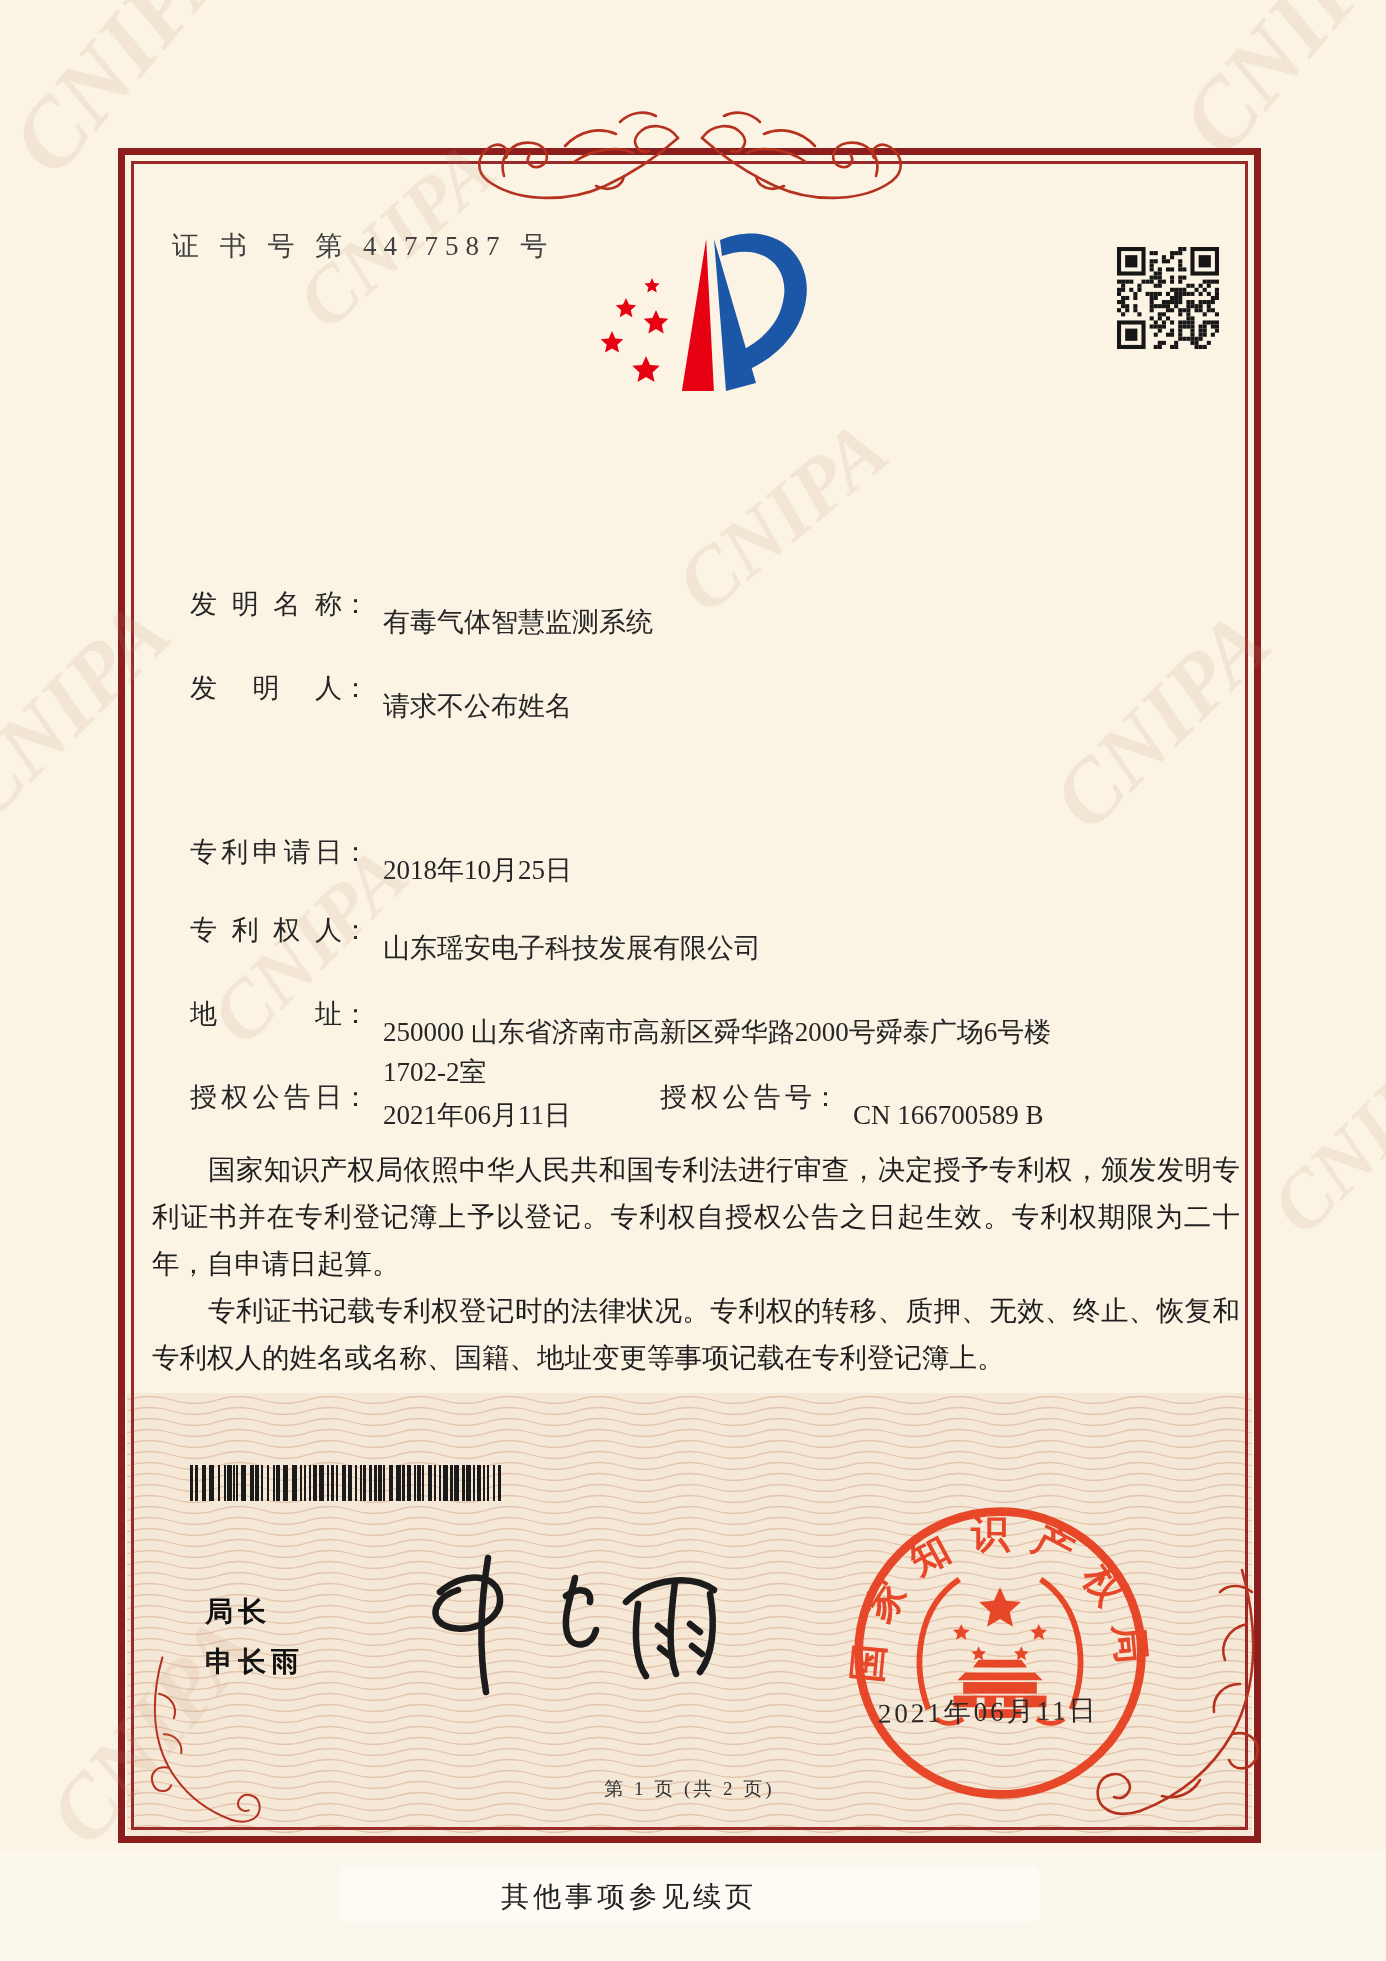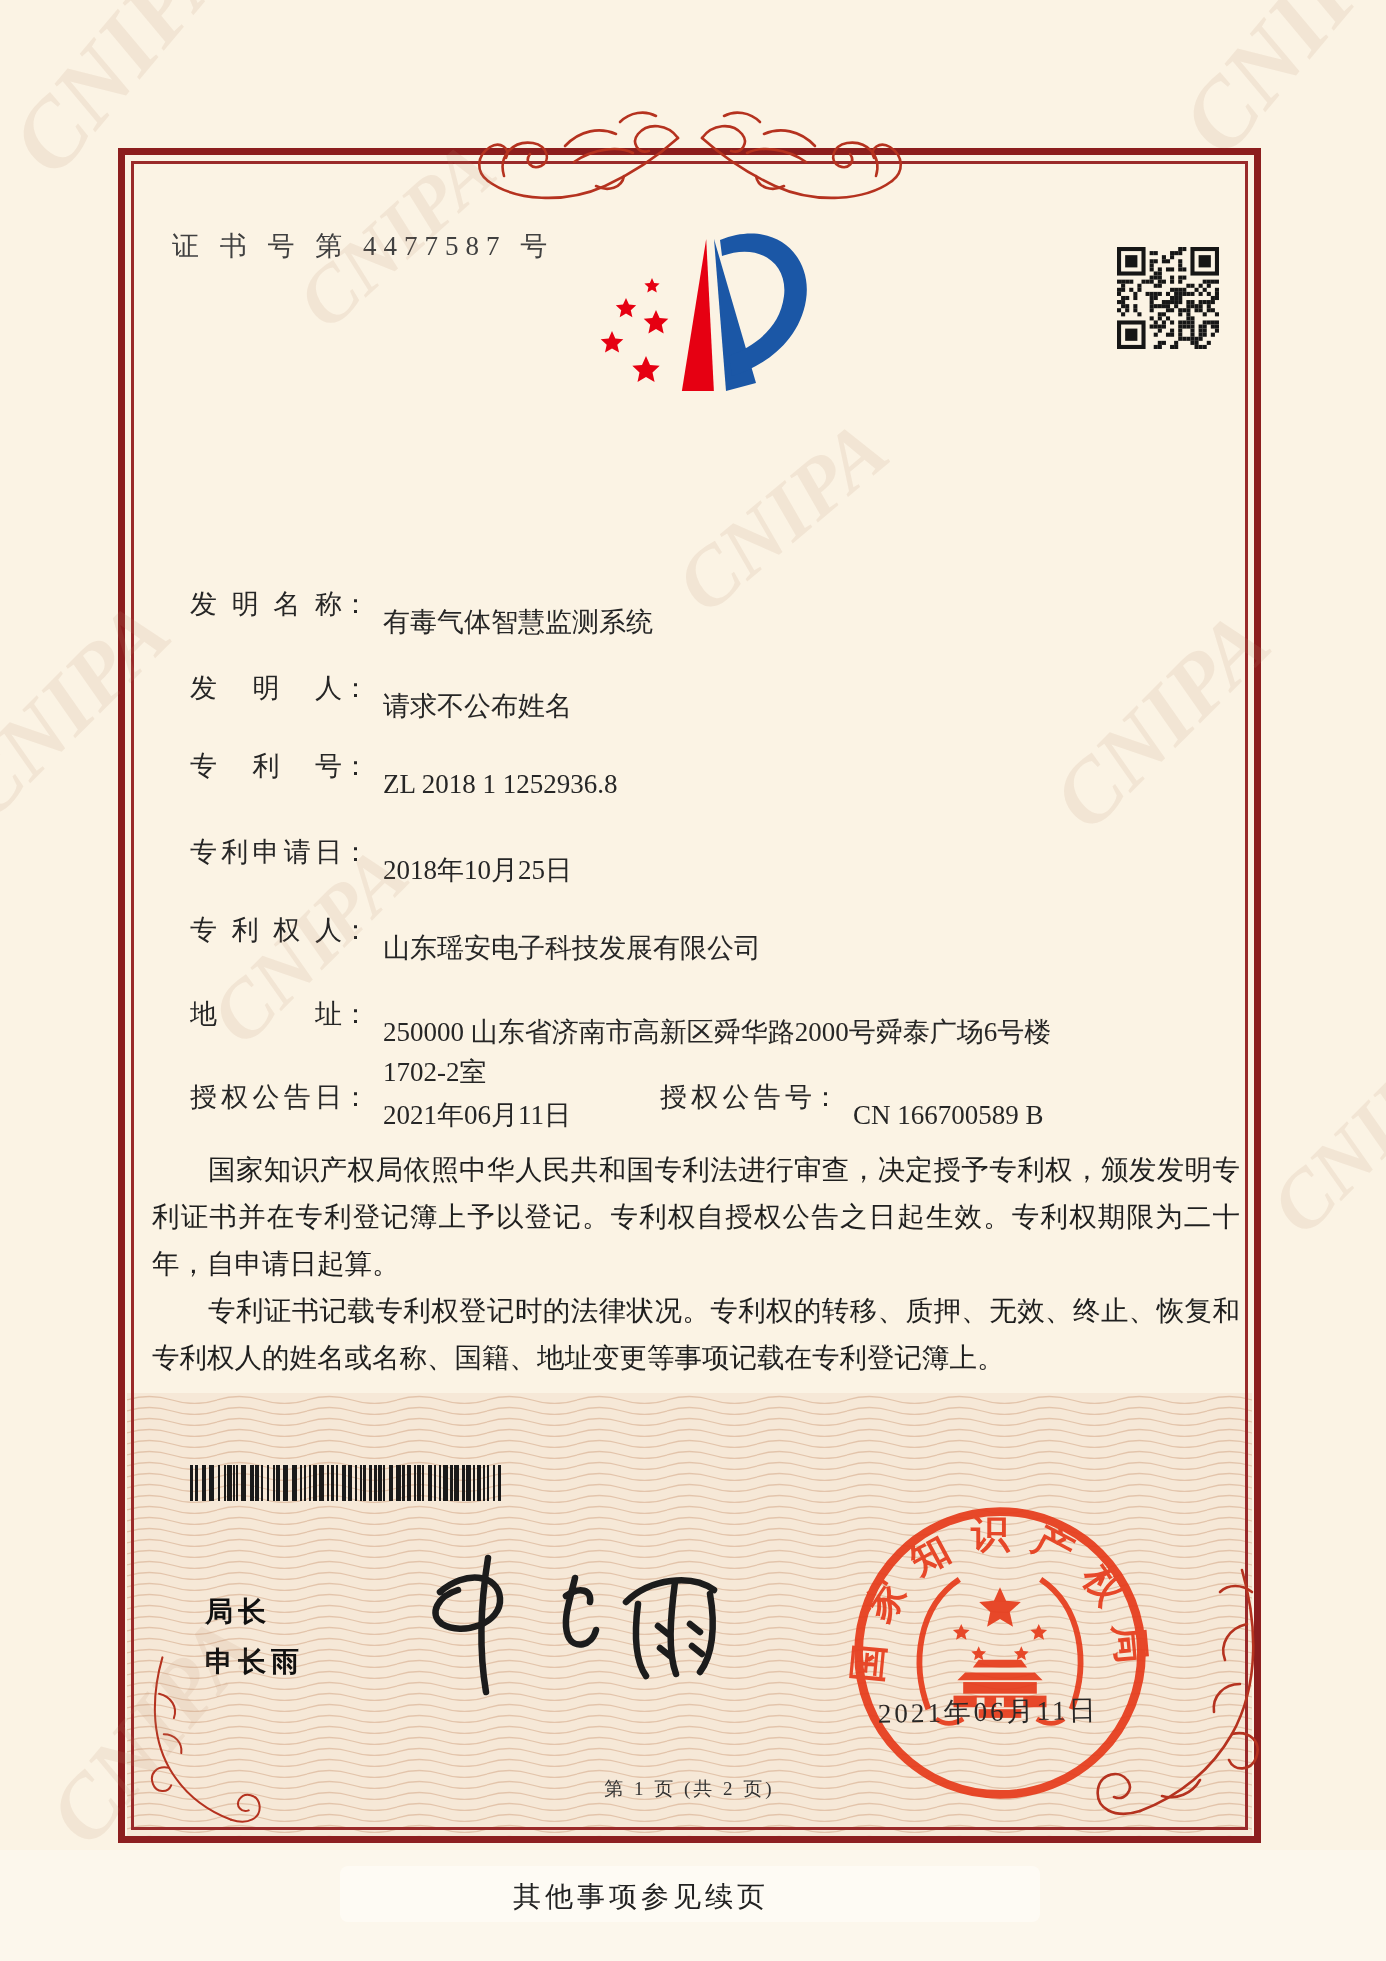--- a/index.html
+++ b/index.html
@@ -38,21 +38,21 @@
   .barcode-box { left:190px; top:1465px; width:318px; height:36px; z-index:3; }
 
   .commissioner { left:205px; font-family:"Liberation Sans","DejaVu Sans",sans-serif;
                   font-size:28px; font-weight:600; letter-spacing:5px; color:#101010; z-index:3; }
 
   .page-indicator { left:118px; top:1776px; width:1143px; text-align:center;
                     font-size:19px; letter-spacing:3px; color:#333; z-index:3; }
 
   .bottom-area { left:0; top:1850px; width:1386px; height:111px; background:#fcf7ec; z-index:0; }
   .note-band { left:340px; top:1866px; width:700px; height:56px; background:#fefbf4; border-radius:8px; z-index:2; }
-  .continuation-note { left:12px; top:1878px; width:1258px; text-align:center; font-size:28px;
+  .continuation-note { left:0; top:1878px; width:1258px; text-align:center; font-size:28px;
                        letter-spacing:4px; color:#222; z-index:3; }
 
   .watermark { position:absolute; font-family:"Liberation Serif","DejaVu Serif",serif;
                font-weight:bold; font-style:italic; color:rgba(184,140,106,0.13);
                z-index:4; pointer-events:none; white-space:nowrap; }
 
   svg { display:block; }
 </style>
 </head>
 <body>
@@ -352,23 +352,20 @@
       </g>
     </svg>
 
 
   <div class="field-row" style="top:586px;">
     <span class="lbl">发明名称</span><span class="colon">：</span><span class="val">有毒气体智慧监测系统</span>
   </div>
   <div class="field-row" style="top:670px;">
     <span class="lbl">发明人</span><span class="colon">：</span><span class="val">请求不公布姓名</span>
   </div>
-  <div class="field-row" style="top:748px;">
-    <span class="lbl">专利号</span><span class="colon">：</span><span class="val">ZL 2018 1 1252936.8</span>
-  </div>
   <div class="field-row" style="top:834px;">
     <span class="lbl">专利申请日</span><span class="colon">：</span><span class="val">2018年10月25日</span>
   </div>
   <div class="field-row" style="top:912px;">
     <span class="lbl">专利权人</span><span class="colon">：</span><span class="val">山东瑶安电子科技发展有限公司</span>
   </div>
   <div class="field-row" style="top:996px;">
     <span class="lbl">地址</span><span class="colon">：</span><span class="val">250000  山东省济南市高新区舜华路2000号舜泰广场6号楼
 1702-2室</span>
   </div>

